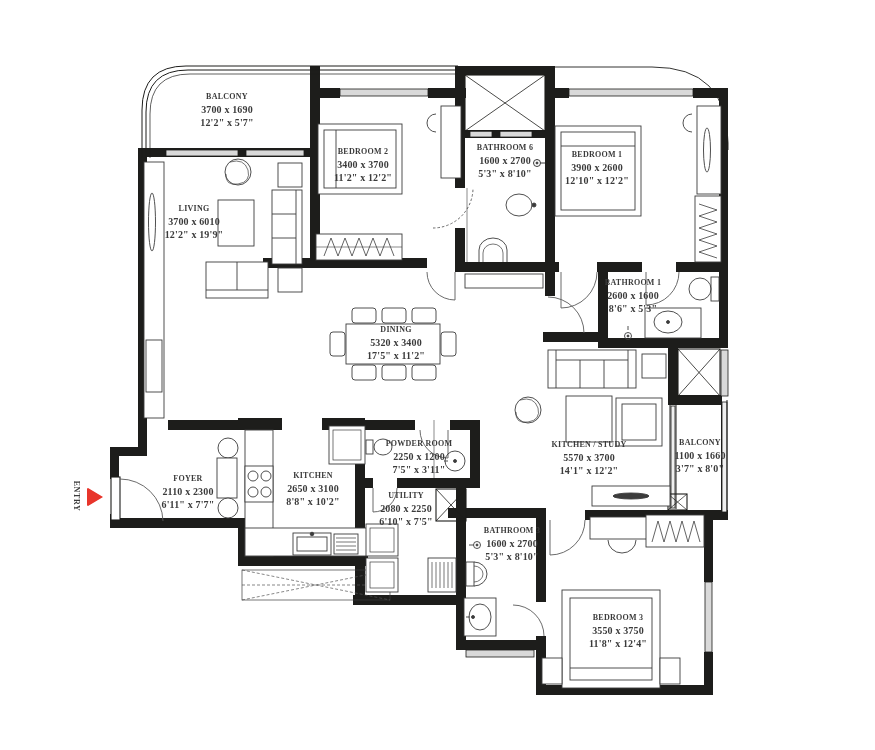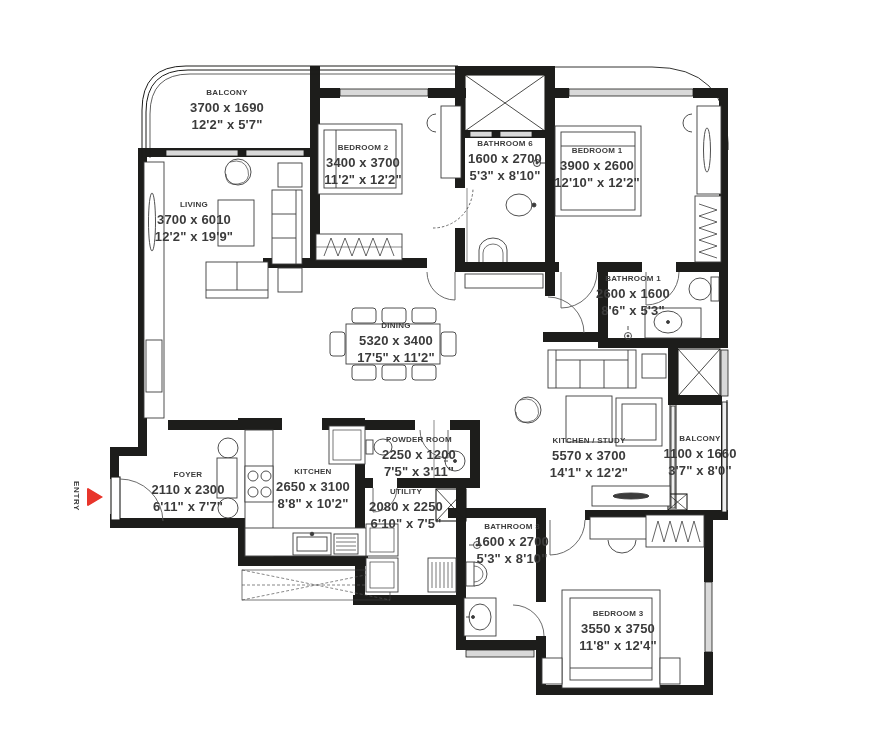--- a/index.html
+++ b/index.html
@@ -1,23 +1,23 @@
 <!DOCTYPE html>
 <html><head>
 <meta charset="utf-8">
 <style>
   html,body{margin:0;padding:0;background:#ffffff;}
   body{width:875px;height:750px;overflow:hidden;}
   .stage{position:relative;width:875px;height:750px;background:#ffffff;
-         font-family:Liberation Sans, sans-serif;}
+         font-family:Liberation Serif, serif;}
   .plan-svg{position:absolute;left:0;top:0;}
   .room-label{position:absolute;transform:translate(-50%,-50%);text-align:center;
               color:#3b3b3b;z-index:3;white-space:nowrap;line-height:1.35;}
   .room-label .rname{display:block;font-size:8px;font-weight:700;letter-spacing:.25px;}
-  .room-label .rdim{display:block;font-size:13px;font-weight:700;letter-spacing:.15px;}
+  .room-label .rdim{display:block;font-size:10px;font-weight:700;letter-spacing:.15px;}
   .entry-label{position:absolute;left:76px;top:496px;transform:translate(-50%,-50%) rotate(90deg);
                font-size:8px;font-weight:700;color:#3b3b3b;letter-spacing:.6px;z-index:3;}
   .entry-arrow{position:absolute;left:87px;top:488px;width:0;height:0;z-index:3;
                border-top:9px solid transparent;border-bottom:9px solid transparent;
                border-left:15px solid #e8352b;}
 </style>
 </head>
 <body>
 
 <div class="stage">

